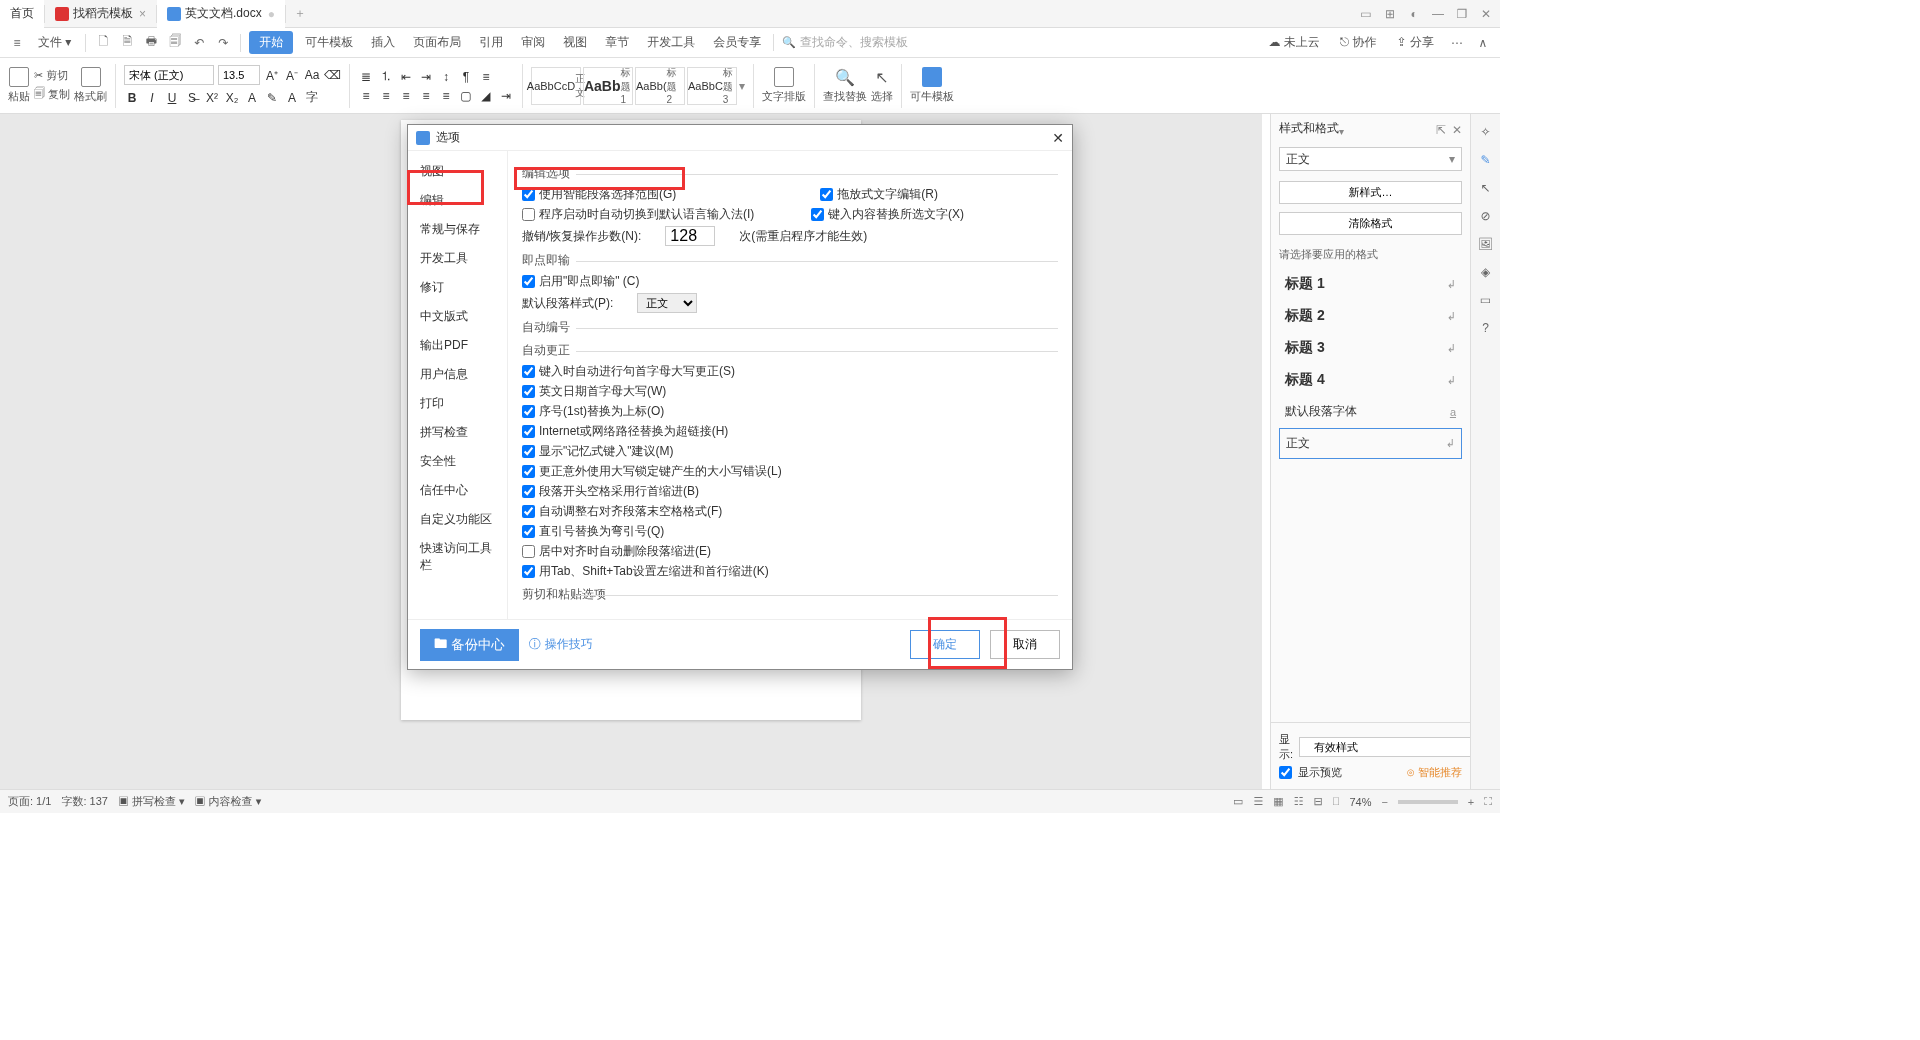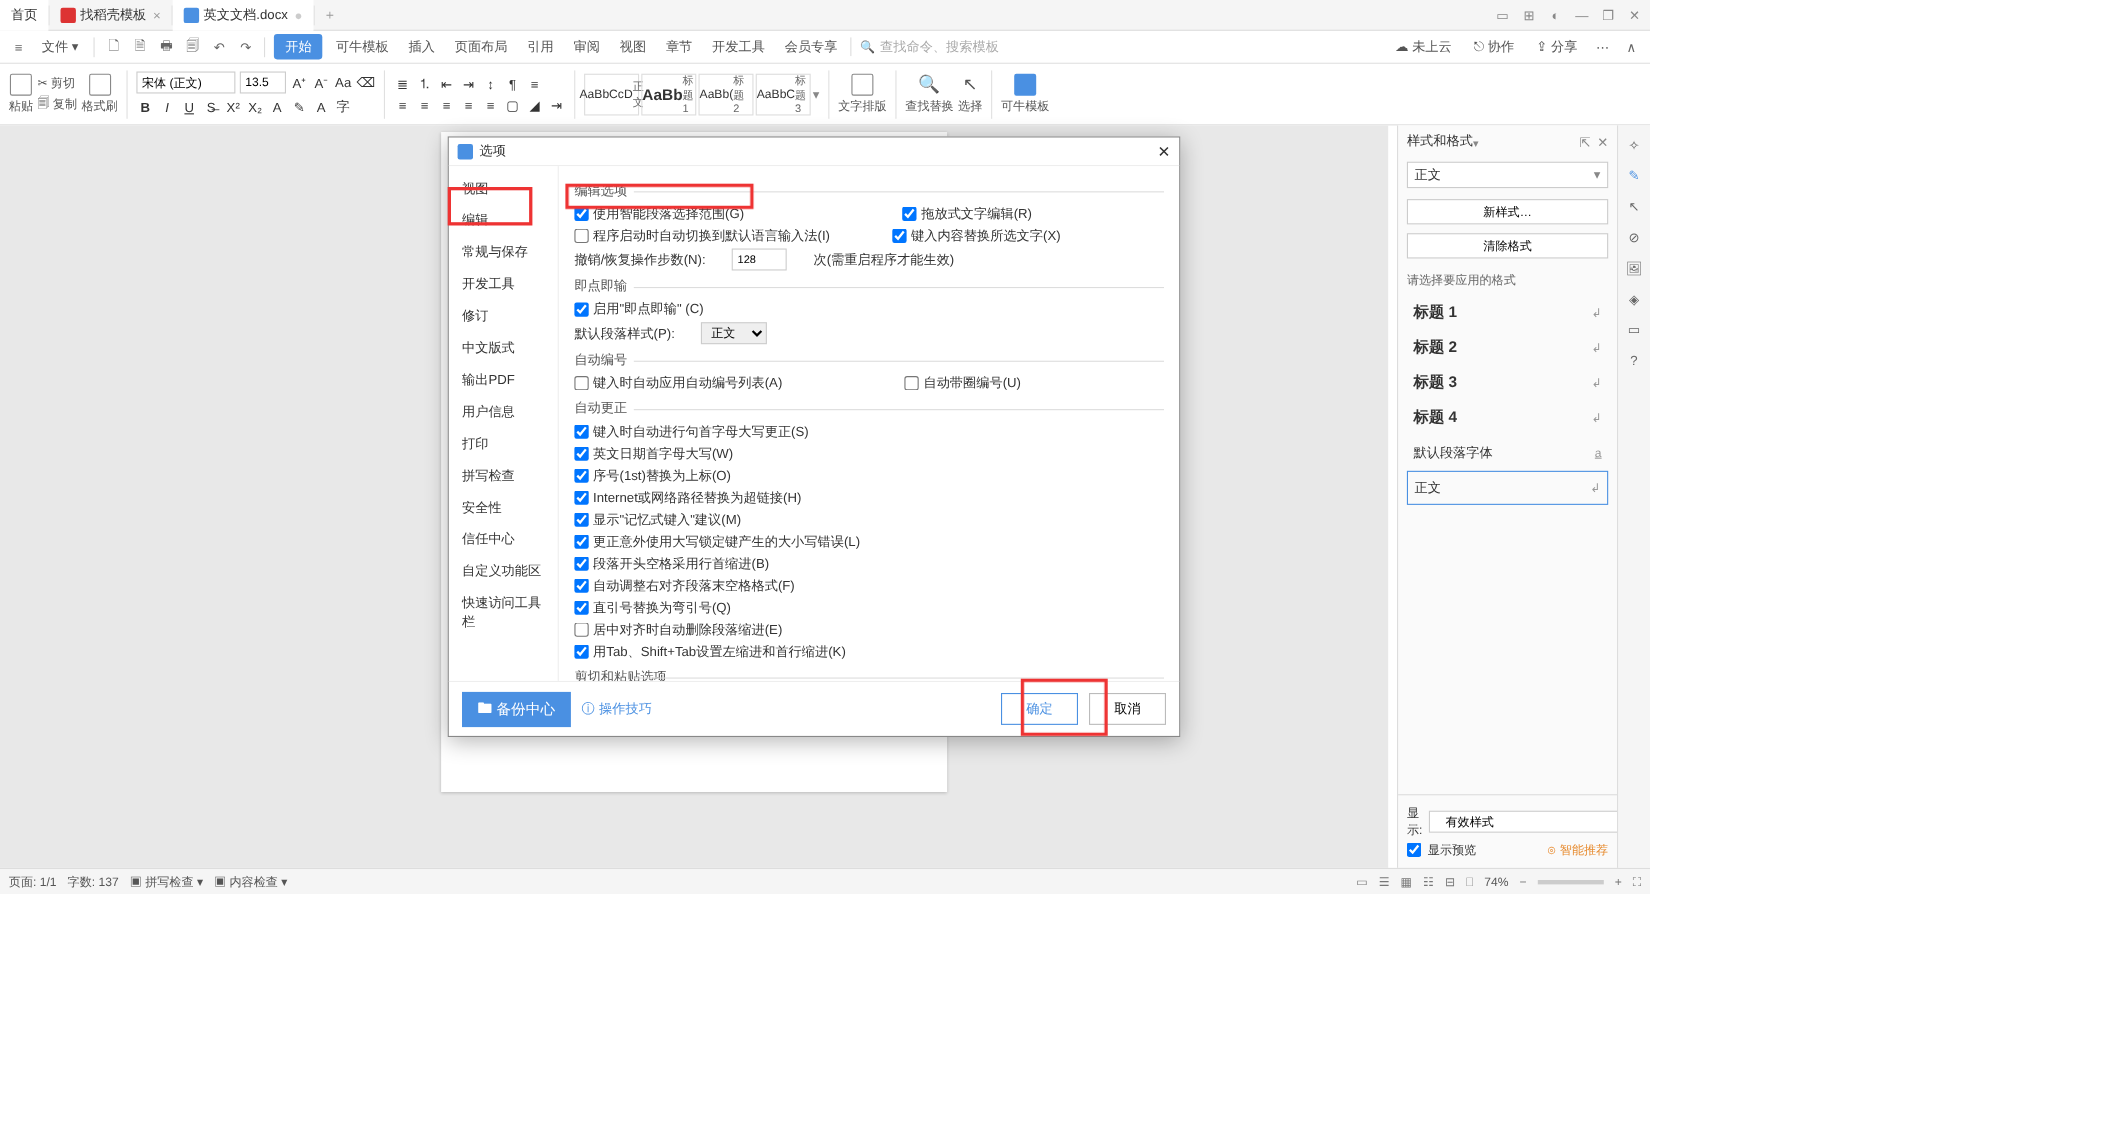--- a/index.html
+++ b/index.html
@@ -73,21 +73,21 @@
 .dlg-title .close { margin-left: auto; cursor: pointer; font-size: 14px; }
 .dlg-body { flex: 1; display: flex; overflow: hidden; }
 .dlg-nav { width: 100px; border-right: 1px solid #eee; padding: 6px 0; }
 .dlg-nav .item { padding: 6px 12px; font-size: 12px; cursor: pointer; }
 .dlg-content { flex: 1; padding: 8px 14px; overflow-y: auto; position: relative; }
 .section-title { font-size: 12px; color: #555; margin: 6px 0 4px; position: relative; }
 .section-title::after { content: ""; position: absolute; left: 54px; right: 0; top: 50%; height: 1px; background: #ddd; }
 .opt-row { display: flex; align-items: center; gap: 24px; margin: 3px 0; }
 .opt-chk { display: flex; align-items: center; gap: 4px; font-size: 12px; }
 .opt-chk input { width: 13px; height: 13px; }
-.num-input { width: 50px; height: 20px; border: 1px solid #ccc; padding: 0 4px; font-size: 10px; }
+.num-input { width: 50px; height: 20px; border: 1px solid #ccc; padding: 0 4px; font-size: 16px; }
 .sel-input { width: 60px; height: 20px; border: 1px solid #ccc; font-size: 11px; padding: 0 4px; }
 .dlg-footer { height: 50px; border-top: 1px solid #eee; display: flex; align-items: center; padding: 0 12px; gap: 10px; }
 .backup-btn { background: #4a90e2; color: #fff; padding: 5px 14px; border: none; cursor: pointer; display: flex; align-items: center; gap: 4px; }
 .tips { color: #4a90e2; font-size: 12px; display: flex; align-items: center; gap: 4px; }
 .dlg-footer .spacer { flex: 1; }
 .dlg-btn { padding: 5px 22px; border: 1px solid #bbb; background: #fff; cursor: pointer; font-size: 12px; }
 .dlg-btn.primary { border: 1px solid #4a90e2; color: #4a90e2; }
 
 
 .hl { position: absolute; border: 3px solid #e33; pointer-events: none; z-index: 999; }
@@ -389,30 +389,20 @@
             <input type="checkbox" checked="" style="">
             <span>启用"即点即输" (C)</span>
           </label>
         </div>
       <div class="opt-row">
         <span>默认段落样式(P):</span>
         <select class="sel-input"><option>正文</option></select>
       </div>
 
       <div class="section-title">自动编号</div>
-      <div class="opt-row">
-        <label class="opt-chk">
-            <input type="checkbox" style="">
-            <span>键入时自动应用自动编号列表(A)</span>
-          </label>
-        <label class="opt-chk" style="margin-left:auto;margin-right:130px">
-            <input type="checkbox" style="">
-            <span>自动带圈编号(U)</span>
-          </label>
-      </div>
 
       <div class="section-title">自动更正</div>
       <div class="opt-row">
           <label class="opt-chk">
             <input type="checkbox" checked="" style="">
             <span>键入时自动进行句首字母大写更正(S)</span>
           </label>
         </div>
       <div class="opt-row">
           <label class="opt-chk">

